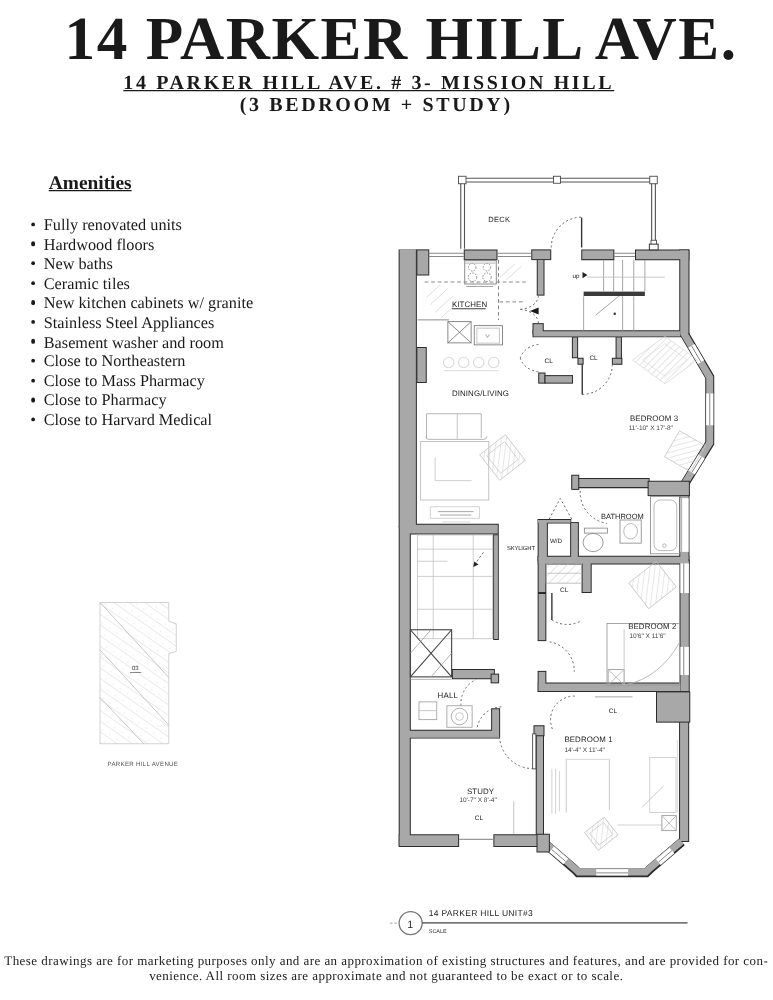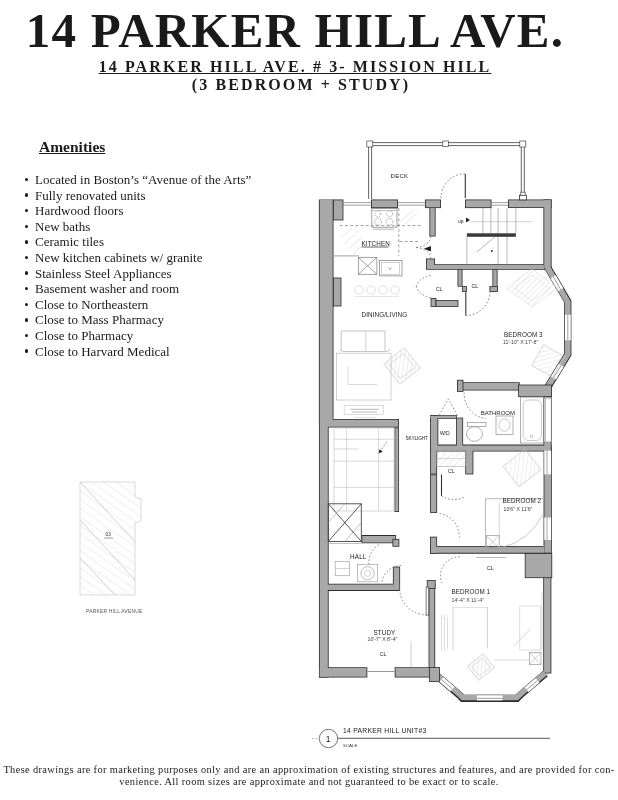--- a/index.html
+++ b/index.html
@@ -1,39 +1,38 @@
 <!DOCTYPE html>
 <html><head>
 <meta charset="utf-8">
 <style>
   html,body{margin:0;padding:0;background:#fff;}
   body{width:618px;height:800px;position:relative;font-family:"Liberation Serif",serif;color:#1a1a1a;overflow:hidden;}
   .hdr{position:absolute;left:0;top:0;width:590px;text-align:center;}
-  .t1{font-size:49px;font-weight:bold;letter-spacing:1.2px;line-height:1;margin-top:6px;}
+  .t1{font-size:49px;font-weight:bold;letter-spacing:1.2px;line-height:1;margin-top:6px;text-align:right;}
   .t2{font-size:16px;font-weight:bold;letter-spacing:2.1px;text-decoration:underline;margin-top:3px;text-align:center;}
   .t3{font-size:16px;font-weight:bold;letter-spacing:2.1px;margin-top:0px;padding-left:12px;}
   .amen{position:absolute;left:25px;top:138px;width:280px;}
   .amenh{font-size:15.5px;font-weight:bold;text-decoration:underline;margin-left:14px;}
   .amen ul{list-style:none;margin:16px 0 0 0;padding:0;}
   .amen li{font-size:13px;line-height:15.6px;padding-left:10px;position:relative;white-space:nowrap;}
   .amen li:before{content:"";position:absolute;left:0;top:5.8px;width:3.4px;height:3.4px;border-radius:50%;background:#1a1a1a;}
   .disc{position:absolute;left:0;top:764px;width:618px;text-align:center;font-size:10.4px;letter-spacing:0.36px;line-height:12.1px;color:#222;}
   svg text{font-family:"Liberation Sans",sans-serif;}
 </style>
 </head>
 <body>
 <div class="hdr">
   <div class="t1">14 PARKER HILL AVE.</div>
   <div class="t2">14 PARKER HILL AVE. # 3- MISSION HILL</div>
   <div class="t3">(3 BEDROOM + STUDY)</div>
 </div>
 <div class="amen">
   <div class="amenh">Amenities</div>
   <ul>
-    <li>Located in Boston’s “Avenue of the Arts”</li>
     <li>Fully renovated units</li>
     <li>Hardwood floors</li>
     <li>New baths</li>
     <li>Ceramic tiles</li>
     <li>New kitchen cabinets w/ granite</li>
     <li>Stainless Steel Appliances</li>
     <li>Basement washer and room</li>
     <li>Close to Northeastern</li>
     <li>Close to Mass Pharmacy</li>
     <li>Close to Pharmacy</li>

